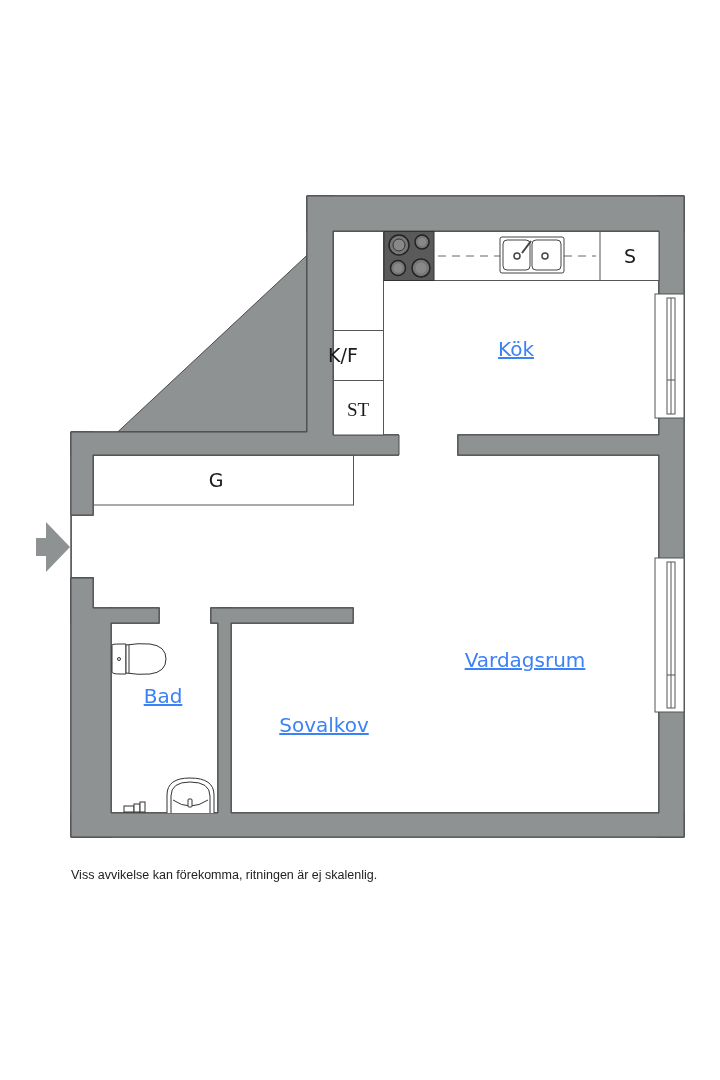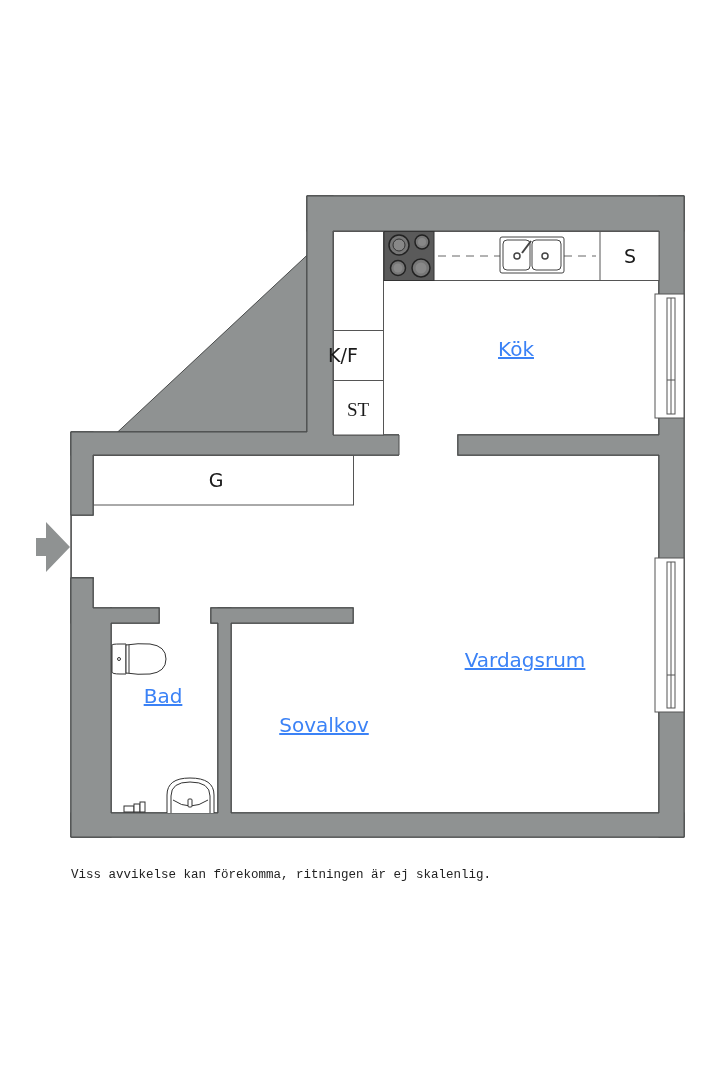--- a/index.html
+++ b/index.html
@@ -1,20 +1,20 @@
 <!DOCTYPE html>
 <html><head>
 <meta charset="utf-8">
 <style>
   html, body { margin:0; padding:0; background:#ffffff; }
   body { width:720px; height:1080px; position:relative; overflow:hidden; font-family:"DejaVu Sans", sans-serif; }
   #plan { position:absolute; left:0; top:0; width:720px; height:1080px; }
   .room-label { position:absolute; color:#3b82f6; font-family:"DejaVu Sans", sans-serif; font-size:20px; white-space:nowrap; transform:translate(-50%,-50%);text-decoration:underline; }
   .fixture-label { position:absolute; color:#1a1a1a; font-family:"DejaVu Sans", sans-serif; font-size:19px; white-space:nowrap; transform:translate(-50%,-50%); }
-  .disclaimer { position:absolute; left:71px; top:868px; font-family:Liberation Mono, monospace; font-size:12.5px; color:#222; white-space:nowrap; }
+  .disclaimer { position:absolute; left:71px; top:868px; font-family:Liberation Sans, sans-serif; font-size:12.5px; color:#222; white-space:nowrap; }
 </style>
 </head>
 <body>
 
 <div id="plan">
   <svg width="720" height="1080" viewBox="0 0 720 1080" xmlns="http://www.w3.org/2000/svg">
 
     <g>
       <path fill="#8f9292" stroke="#4a4c4c" stroke-width="1" fill-rule="evenodd" d="M307,196 L684,196 L684,837 L71,837 L71,432 L307,432 Z
            M333,231 L333,435 L93,455 Z"></path>

